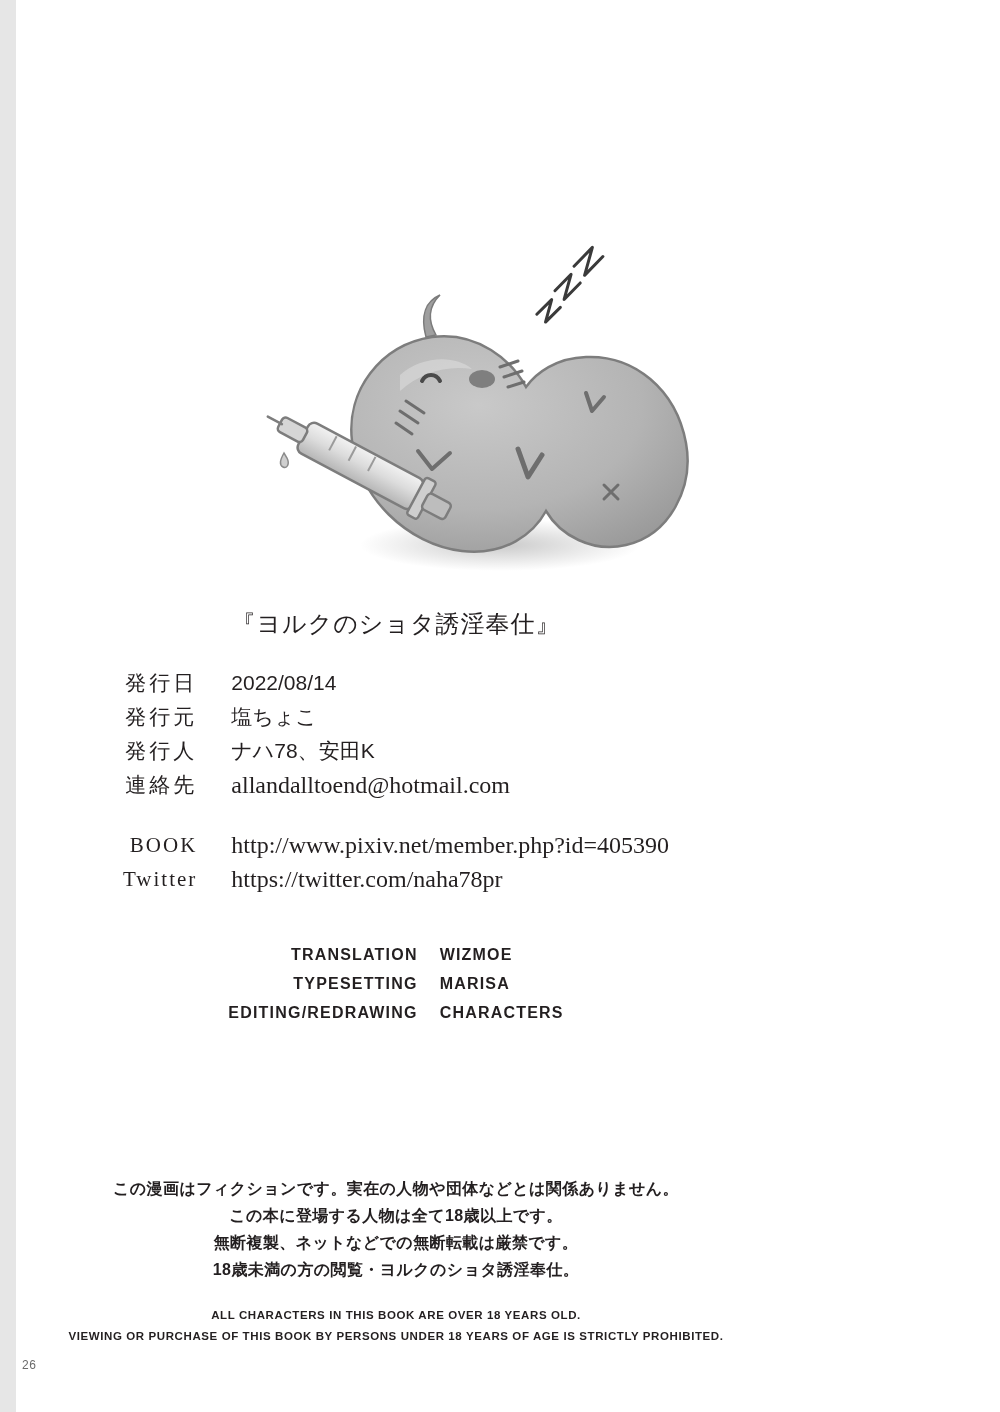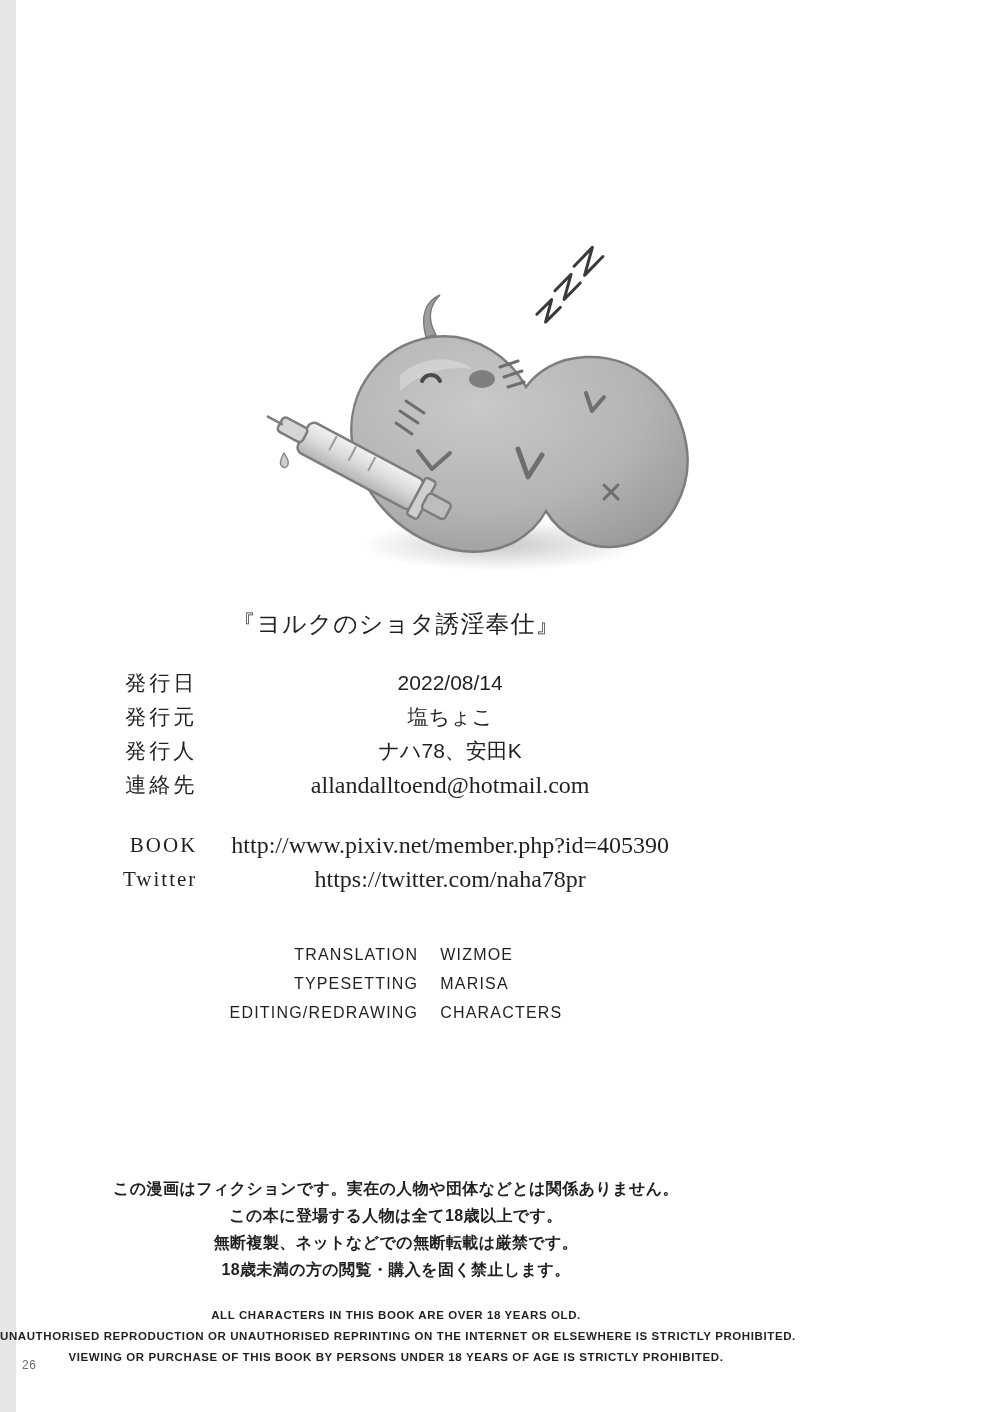--- a/index.html
+++ b/index.html
@@ -72,41 +72,42 @@
     color: #231f20;
     white-space: nowrap;
   }
   .info-table td.label {
     text-align: right;
     padding-right: 34px;
     letter-spacing: 3px;
     margin-top: 48px;
   }
   .info-table td.value {
-    text-align: center;
+    text-align: left;
     letter-spacing: 0px;
   }
   .info-table tr.gap td {
     height: 26px;
     line-height: 26px;
     font-size: 1px;
   }
   .info-table td.label.latin {
     letter-spacing: 2px;
     font-family: "Liberation Serif", serif;
   }
   .info-table td.value.latin {
     font-family: "Liberation Serif", serif;
     font-size: 24px;
   }
 
   
   .credits {
     margin: 44px auto 0 auto;
     border-collapse: collapse;
+    font-weight: bold;
   }
   .credits td {
     font-size: 16px;
     line-height: 29px;
     letter-spacing: 1.2px;
     color: #231f20;
     padding: 0;
     white-space: nowrap;
   }
   .credits td.role {
@@ -268,22 +269,21 @@
         <td class="role">EDITING/REDRAWING</td>
         <td class="person">CHARACTERS</td>
       </tr>
     </tbody>
   </table>
 
   <div class="disclaimer-jp">
     <div>この漫画はフィクションです。実在の人物や団体などとは関係ありません。</div>
     <div>この本に登場する人物は全て18歳以上です。</div>
     <div>無断複製、ネットなどでの無断転載は厳禁です。</div>
-    <div>18歳未満の方の閲覧・購入を固く禁止します。</div>
+    <div>18歳未満の方の閲覧・ヨルクのショタ誘淫奉仕。</div>
   </div>
 
   <div class="disclaimer-en">
     <div>ALL CHARACTERS IN THIS BOOK ARE OVER 18 YEARS OLD.</div>
-    <div>UNAUTHORISED REPRODUCTION OR UNAUTHORISED REPRINTING ON THE INTERNET OR ELSEWHERE IS STRICTLY PROHIBITED.</div>
     <div>VIEWING OR PURCHASE OF THIS BOOK BY PERSONS UNDER 18 YEARS OF AGE IS STRICTLY PROHIBITED.</div>
   </div>
 
 </div>
 
 </body></html>

